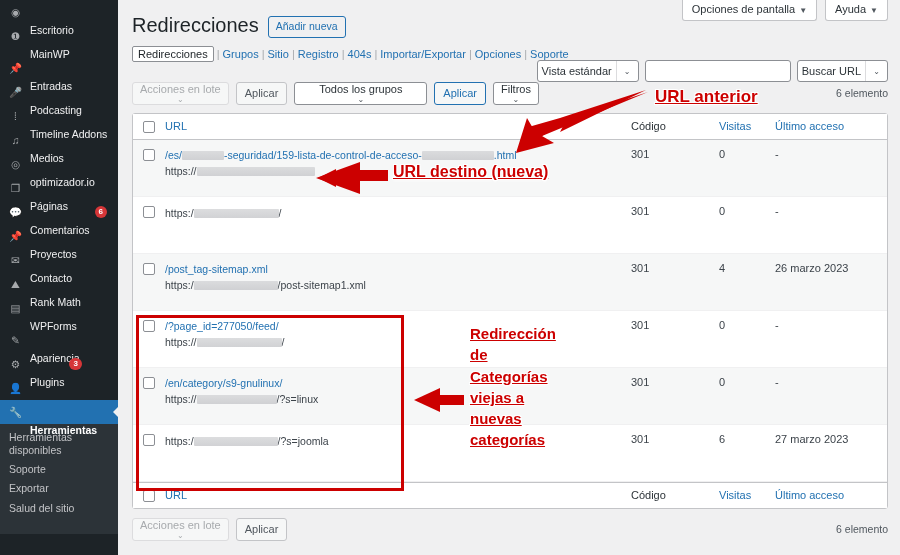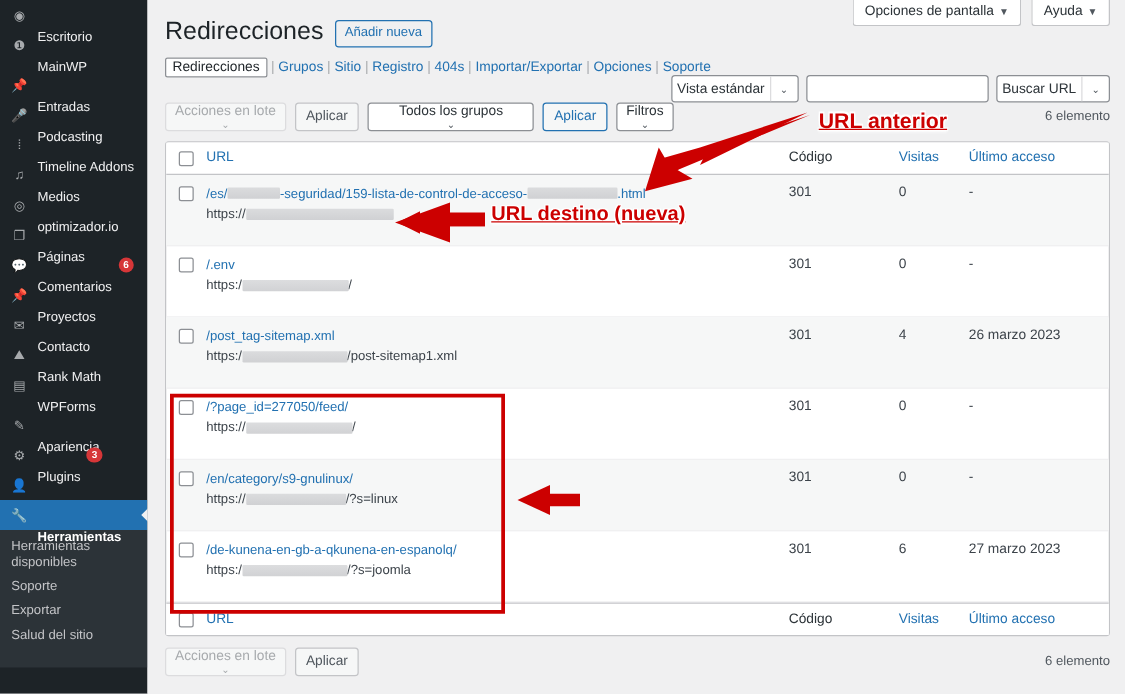--- a/index.html
+++ b/index.html
@@ -327,21 +327,20 @@
             </div>
             <div class="c-code">301</div>
             <div class="c-hits">0</div>
             <div class="c-last">-</div>
           </div>
           <div class="trow body">
             <div class="c-chk">
               <span class="chk"></span>
             </div>
             <div class="c-url">
-              <div class="src"><span>/.env</span></div>
               <div class="dst">
                 <span>https:/</span>
                 <span class="redact" style="width: 85px;"></span>
                 <span>/</span>
               </div>
             </div>
             <div class="c-code">301</div>
             <div class="c-hits">0</div>
             <div class="c-last">-</div>
           </div>
@@ -391,21 +390,20 @@
             </div>
             <div class="c-code">301</div>
             <div class="c-hits">0</div>
             <div class="c-last">-</div>
           </div>
           <div class="trow body">
             <div class="c-chk">
               <span class="chk"></span>
             </div>
             <div class="c-url">
-              <div class="src"><span>/de-kunena-en-gb-a-qkunena-en-espanolq/</span></div>
               <div class="dst">
                 <span>https:/</span>
                 <span class="redact" style="width: 84px;"></span>
                 <span>/?s=joomla</span>
               </div>
             </div>
             <div class="c-code">301</div>
             <div class="c-hits">6</div>
             <div class="c-last">27 marzo 2023</div>
           </div>
@@ -447,14 +445,20 @@
       <path d="M466,400 L436,400 L436,400 L422,400 L466,400 Z"></path>
       <path d="M464,395 L437,395 L437,405 L464,405 Z"></path>
       <path d="M440,388 L414,400 L440,412 Z"></path>
     </g>
   </svg>
 
   <div class="redbox"></div>
 
   <div class="anno" id="anno-prev">URL anterior</div>
   <div class="anno" id="anno-dest">URL destino (nueva)</div>
+  <div class="anno" id="anno-cat">Redirección
+de
+Categorías
+viejas a
+nuevas
+categorías</div>
 
 </div>
 
 </body></html>

